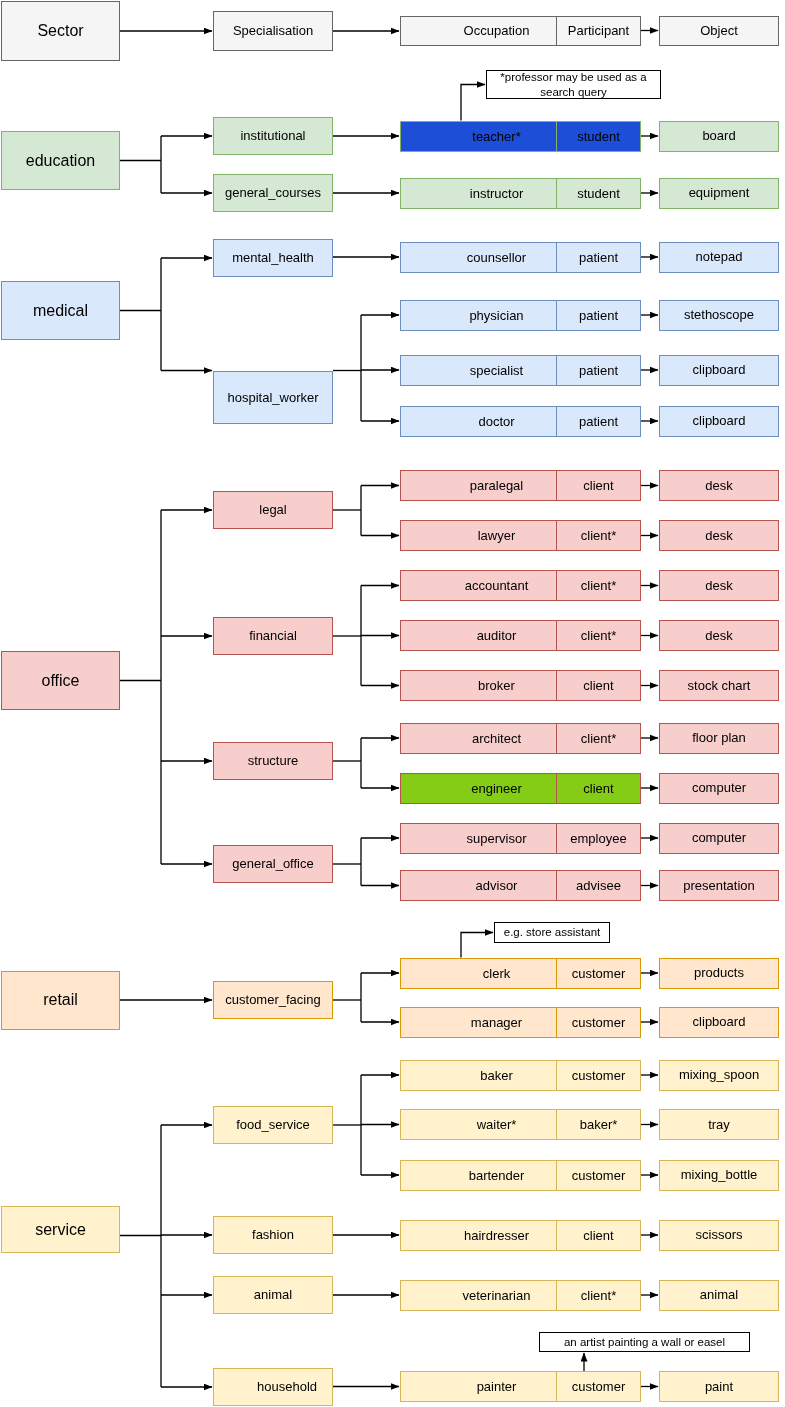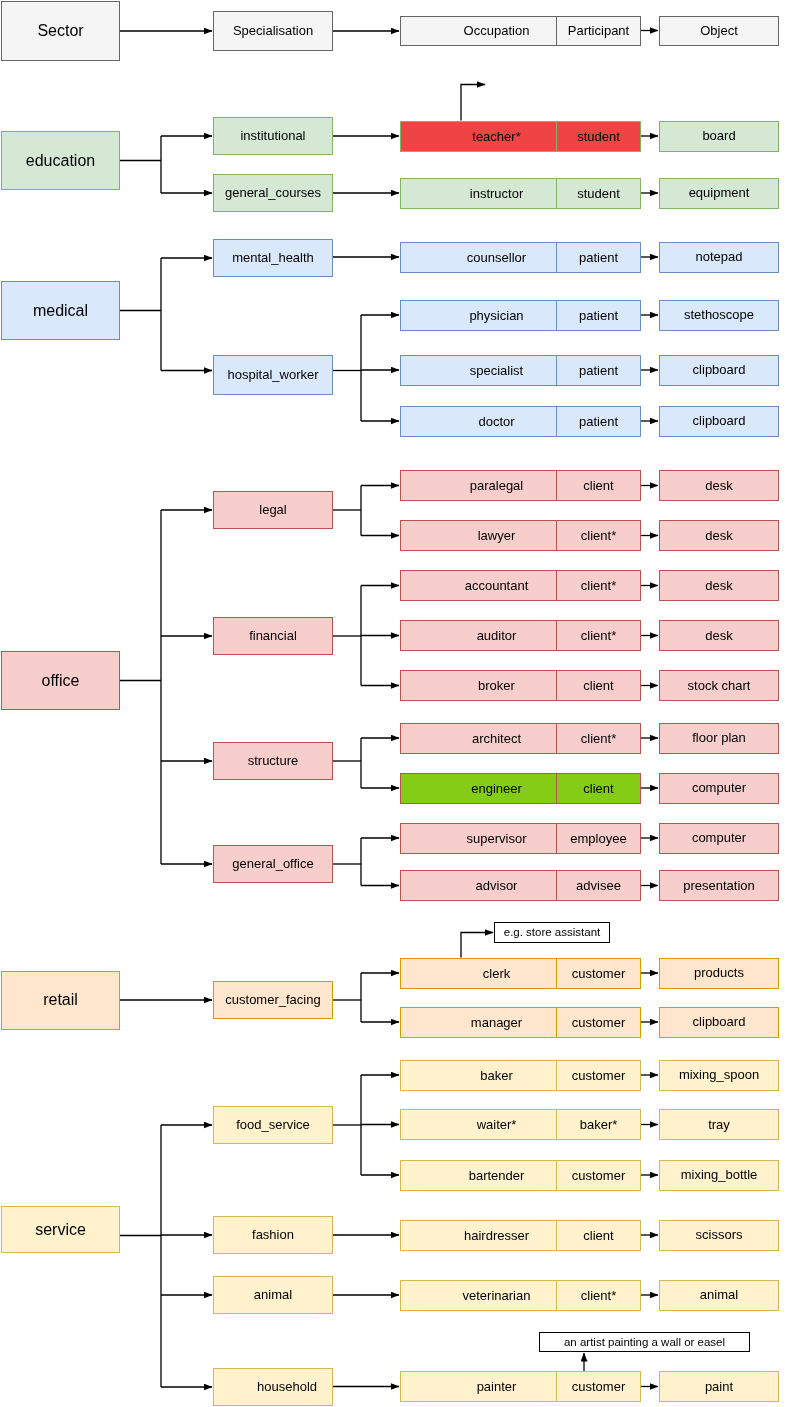--- a/index.html
+++ b/index.html
@@ -130,39 +130,39 @@
 
   <div class="box lv1" style="left:1px;top:1px;width:119px;height:60px">Sector</div>
   <div class="box hdr-spec" style="left:213px;top:11px;width:120px;height:40px">Specialisation</div>
   <div class="pair" style="left:400px;top:15.5px;width:241px;height:30px">
     <div class="cell left" style="width:120px">Occupation</div>
     <div class="cell" style="flex:1">Participant</div>
   </div>
   <div class="box objbox" style="left:659px;top:15.5px;width:120px;height:30px">Object</div>
 <div class="box lv1" style="left: 1px; top: 131px; width: 119px; height: 59px; background: rgb(213, 232, 212); border-color: rgb(130, 179, 102);">education</div>
     <div class="box lv2" style="left: 213px; top: 117px; width: 120px; height: 38px; background: rgb(213, 232, 212); border-color: rgb(130, 179, 102);">institutional</div>
-    <div class="pair" style="left: 400px; top: 120.5px; width: 241px; height: 31px; background: #ef4444; border-color: rgb(130, 179, 102);">
+    <div class="pair" style="left: 400px; top: 120.5px; width: 241px; height: 31px; background: #1d4ed8; border-color: rgb(130, 179, 102);">
       <div class="cell left" style="width: 120px; border-right-color: rgb(130, 179, 102);">teacher*</div>
       <div class="cell" style="flex: 1 1 0%;">student</div>
     </div>
     <div class="box objbox" style="left: 659px; top: 120.5px; width: 120px; height: 31px; background: rgb(213, 232, 212); border-color: rgb(130, 179, 102);">board</div>
     <div class="box lv2" style="left: 213px; top: 174px; width: 120px; height: 38px; background: rgb(213, 232, 212); border-color: rgb(130, 179, 102);">general_courses</div>
     <div class="pair" style="left: 400px; top: 177.5px; width: 241px; height: 31px; background: rgb(213, 232, 212); border-color: rgb(130, 179, 102);">
       <div class="cell left" style="width: 120px; border-right-color: rgb(130, 179, 102);">instructor</div>
       <div class="cell" style="flex: 1 1 0%;">student</div>
     </div>
     <div class="box objbox" style="left: 659px; top: 177.5px; width: 120px; height: 31px; background: rgb(213, 232, 212); border-color: rgb(130, 179, 102);">equipment</div>
     <div class="box lv1" style="left: 1px; top: 281px; width: 119px; height: 59px; background: rgb(218, 232, 252); border-color: rgb(108, 142, 191);">medical</div>
     <div class="box lv2" style="left: 213px; top: 239px; width: 120px; height: 38px; background: rgb(218, 232, 252); border-color: rgb(108, 142, 191);">mental_health</div>
     <div class="pair" style="left: 400px; top: 241.5px; width: 241px; height: 31px; background: rgb(218, 232, 252); border-color: rgb(108, 142, 191); align-items: center;">
       <div class="cell left" style="width: 120px; border-right-color: rgb(108, 142, 191);">counsellor</div>
       <div class="cell" style="flex: 1 1 0%;">patient</div>
     </div>
     <div class="box objbox" style="left: 659px; top: 241.5px; width: 120px; height: 31px; background: rgb(218, 232, 252); border-color: rgb(108, 142, 191);">notepad</div>
-    <div class="box lv2" style="left: 213px; top: 355px; width: 120px; height: 40px; background: rgb(218, 232, 252); border-color: rgb(108, 142, 191);">hospital_worker</div>
+    <div class="box lv2" style="left: 213px; top: 371px; width: 120px; height: 53px; background: rgb(218, 232, 252); border-color: rgb(108, 142, 191);">hospital_worker</div>
     <div class="pair" style="left: 400px; top: 299.5px; width: 241px; height: 31px; background: rgb(218, 232, 252); border-color: rgb(108, 142, 191);">
       <div class="cell left" style="width: 120px; border-right-color: rgb(108, 142, 191);">physician</div>
       <div class="cell" style="flex: 1 1 0%;">patient</div>
     </div>
     <div class="box objbox" style="left: 659px; top: 299.5px; width: 120px; height: 31px; background: rgb(218, 232, 252); border-color: rgb(108, 142, 191);">stethoscope</div>
     <div class="pair" style="left: 400px; top: 354.5px; width: 241px; height: 31px; background: rgb(218, 232, 252); border-color: rgb(108, 142, 191);">
       <div class="cell left" style="width: 120px; border-right-color: rgb(108, 142, 191);">specialist</div>
       <div class="cell" style="flex: 1 1 0%;">patient</div>
     </div>
     <div class="box objbox" style="left: 659px; top: 354.5px; width: 120px; height: 31px; background: rgb(218, 232, 252); border-color: rgb(108, 142, 191);">clipboard</div>
@@ -261,15 +261,16 @@
       <div class="cell left" style="width: 120px; border-right-color: rgb(214, 182, 86);">veterinarian</div>
       <div class="cell" style="flex: 1 1 0%;">client*</div>
     </div>
     <div class="box objbox" style="left: 659px; top: 1279.5px; width: 120px; height: 31px; background: rgb(255, 242, 204); border-color: rgb(214, 182, 86);">animal</div>
     <div class="box lv2" style="left: 213px; top: 1368px; width: 120px; height: 38px; background: rgb(255, 242, 204); border-color: rgb(214, 182, 86); padding-left: 28px;">household</div>
     <div class="pair" style="left: 400px; top: 1371px; width: 241px; height: 31px; background: rgb(255, 242, 204); border-color: rgb(214, 182, 86);">
       <div class="cell left" style="width: 120px; border-right-color: rgb(214, 182, 86);">painter</div>
       <div class="cell" style="flex: 1 1 0%;">customer</div>
     </div>
     <div class="box objbox" style="left: 659px; top: 1371px; width: 120px; height: 31px; background: rgb(255, 242, 204); border-color: rgb(214, 182, 86);">paint</div>
+    <div class="note" style="left: 486px; top: 70px; width: 175px; height: 29px;">*professor may be used as a search query</div>
     <div class="note" style="left: 494px; top: 922px; width: 116px; height: 21px;">e.g. store assistant</div>
     <div class="note" style="left: 539px; top: 1332px; width: 211px; height: 20px;">an artist painting a wall or easel</div>
   </div>
 
 </body></html>

